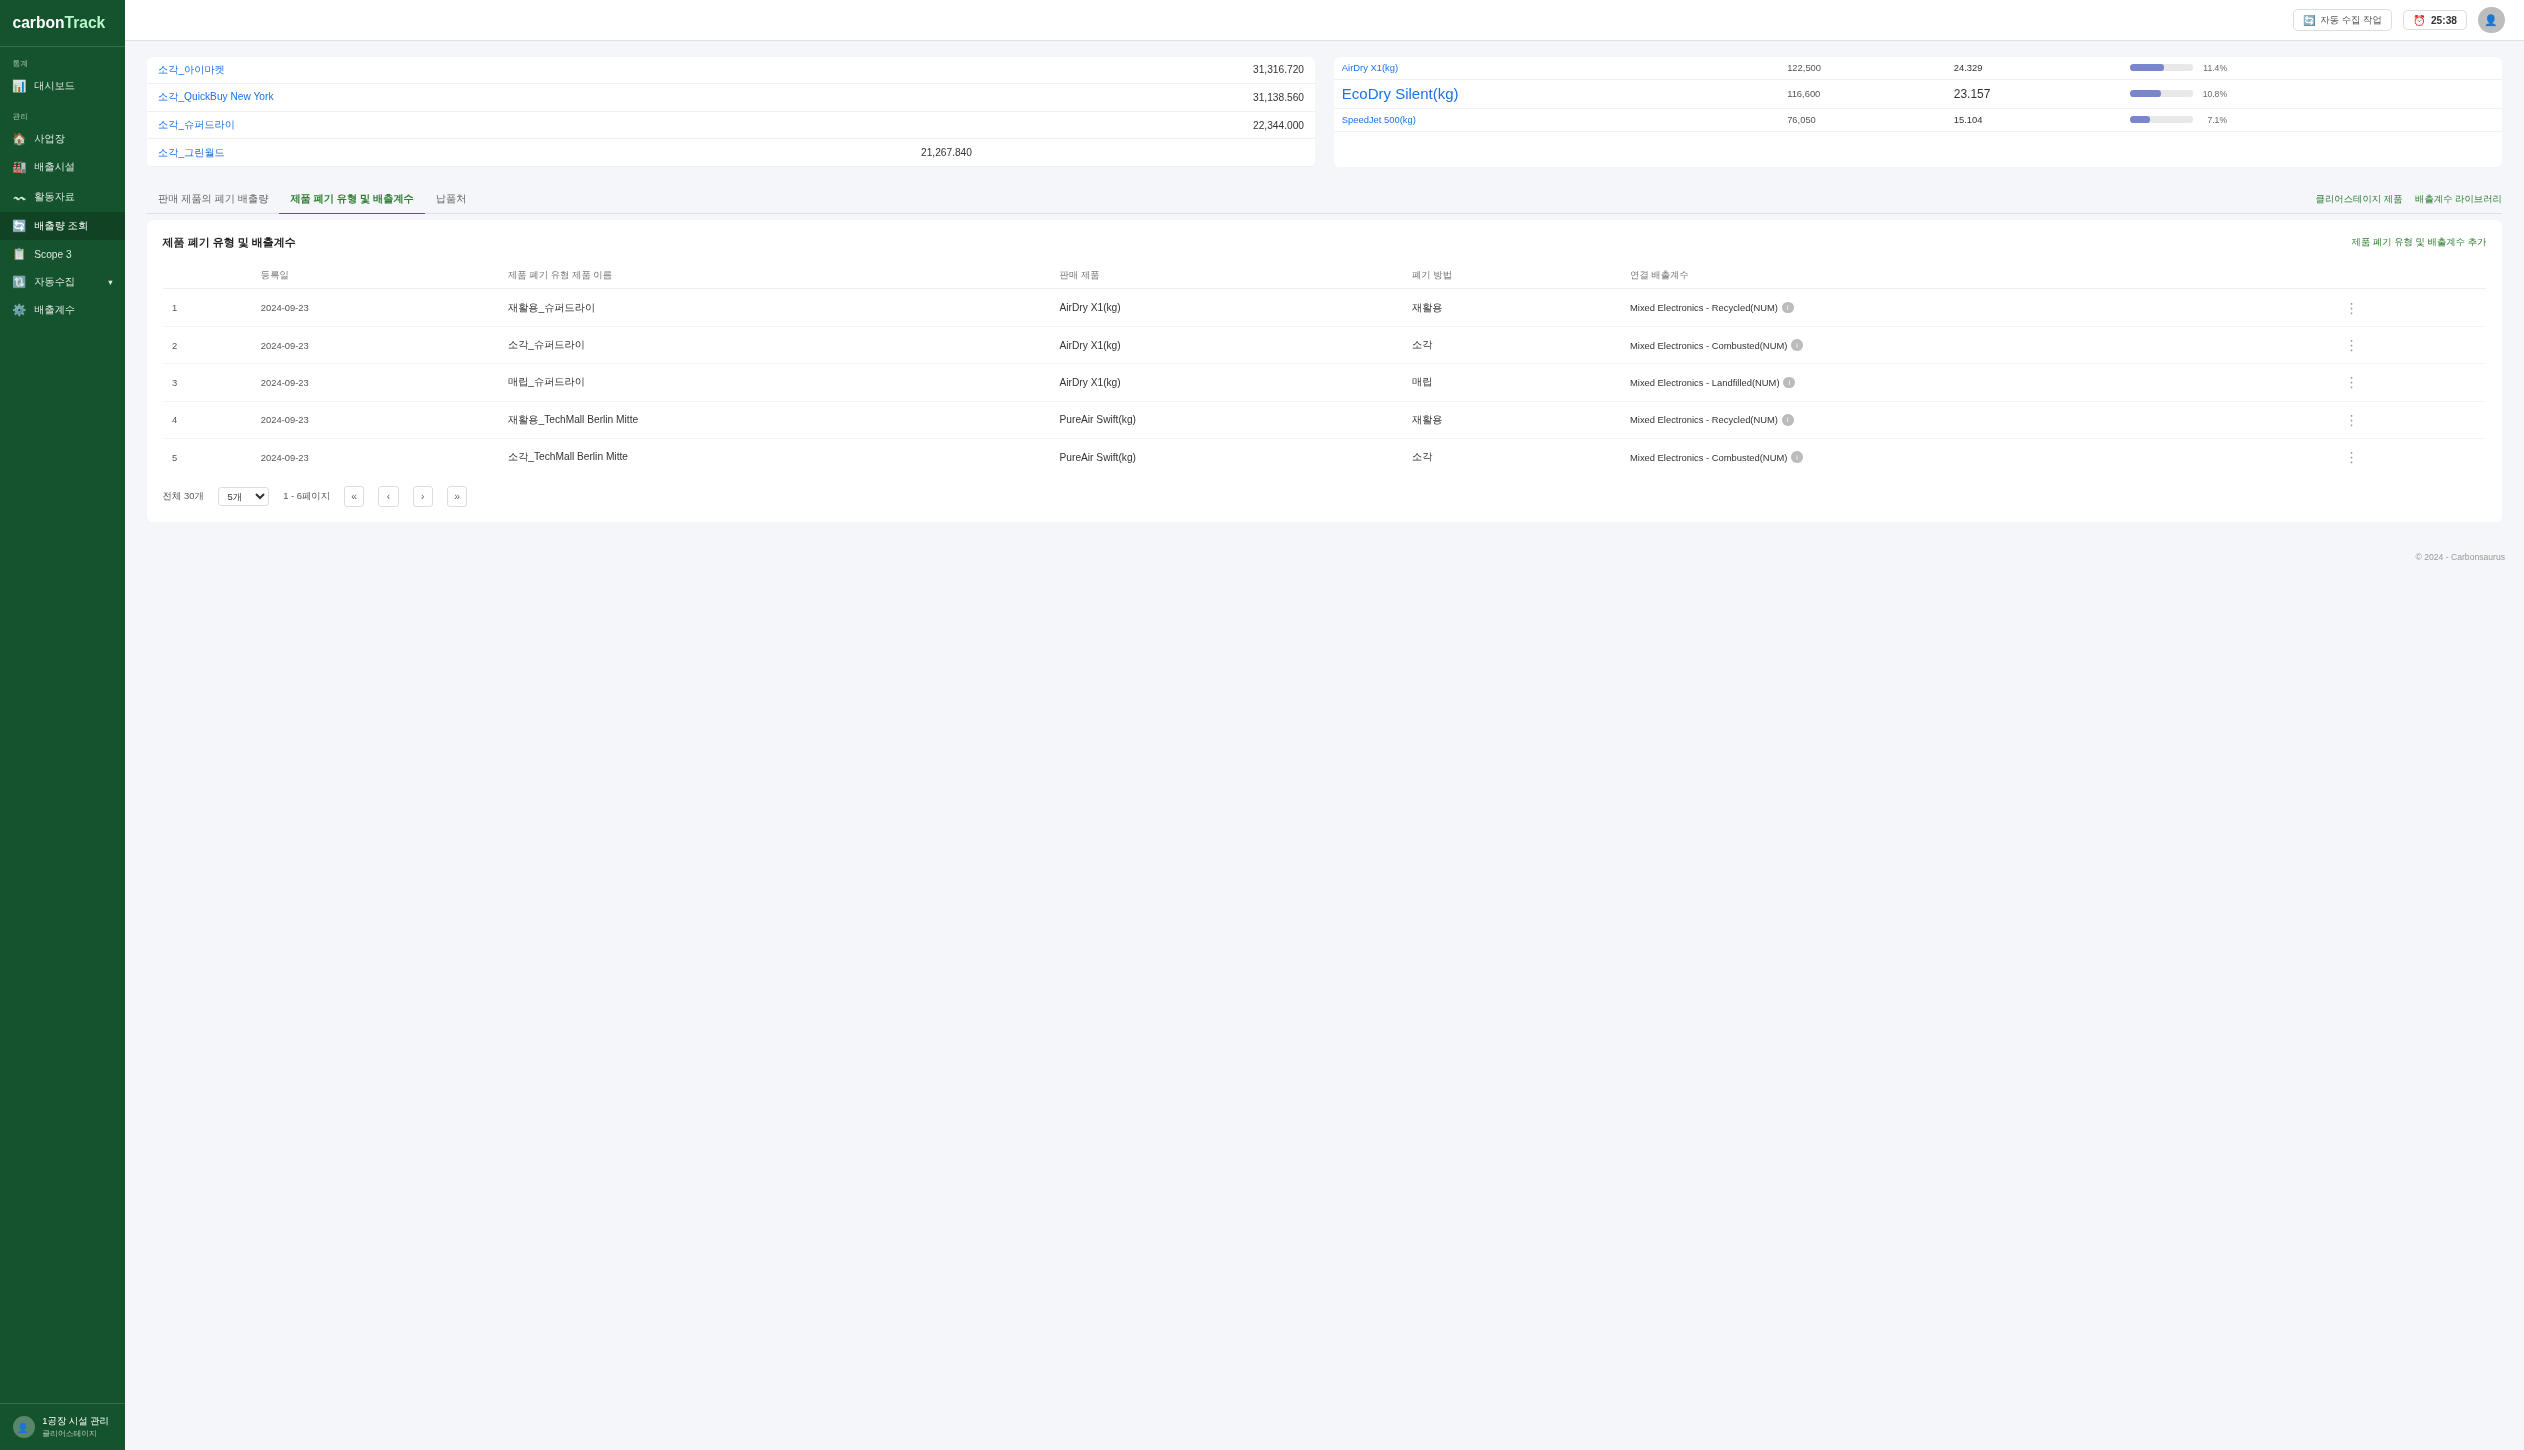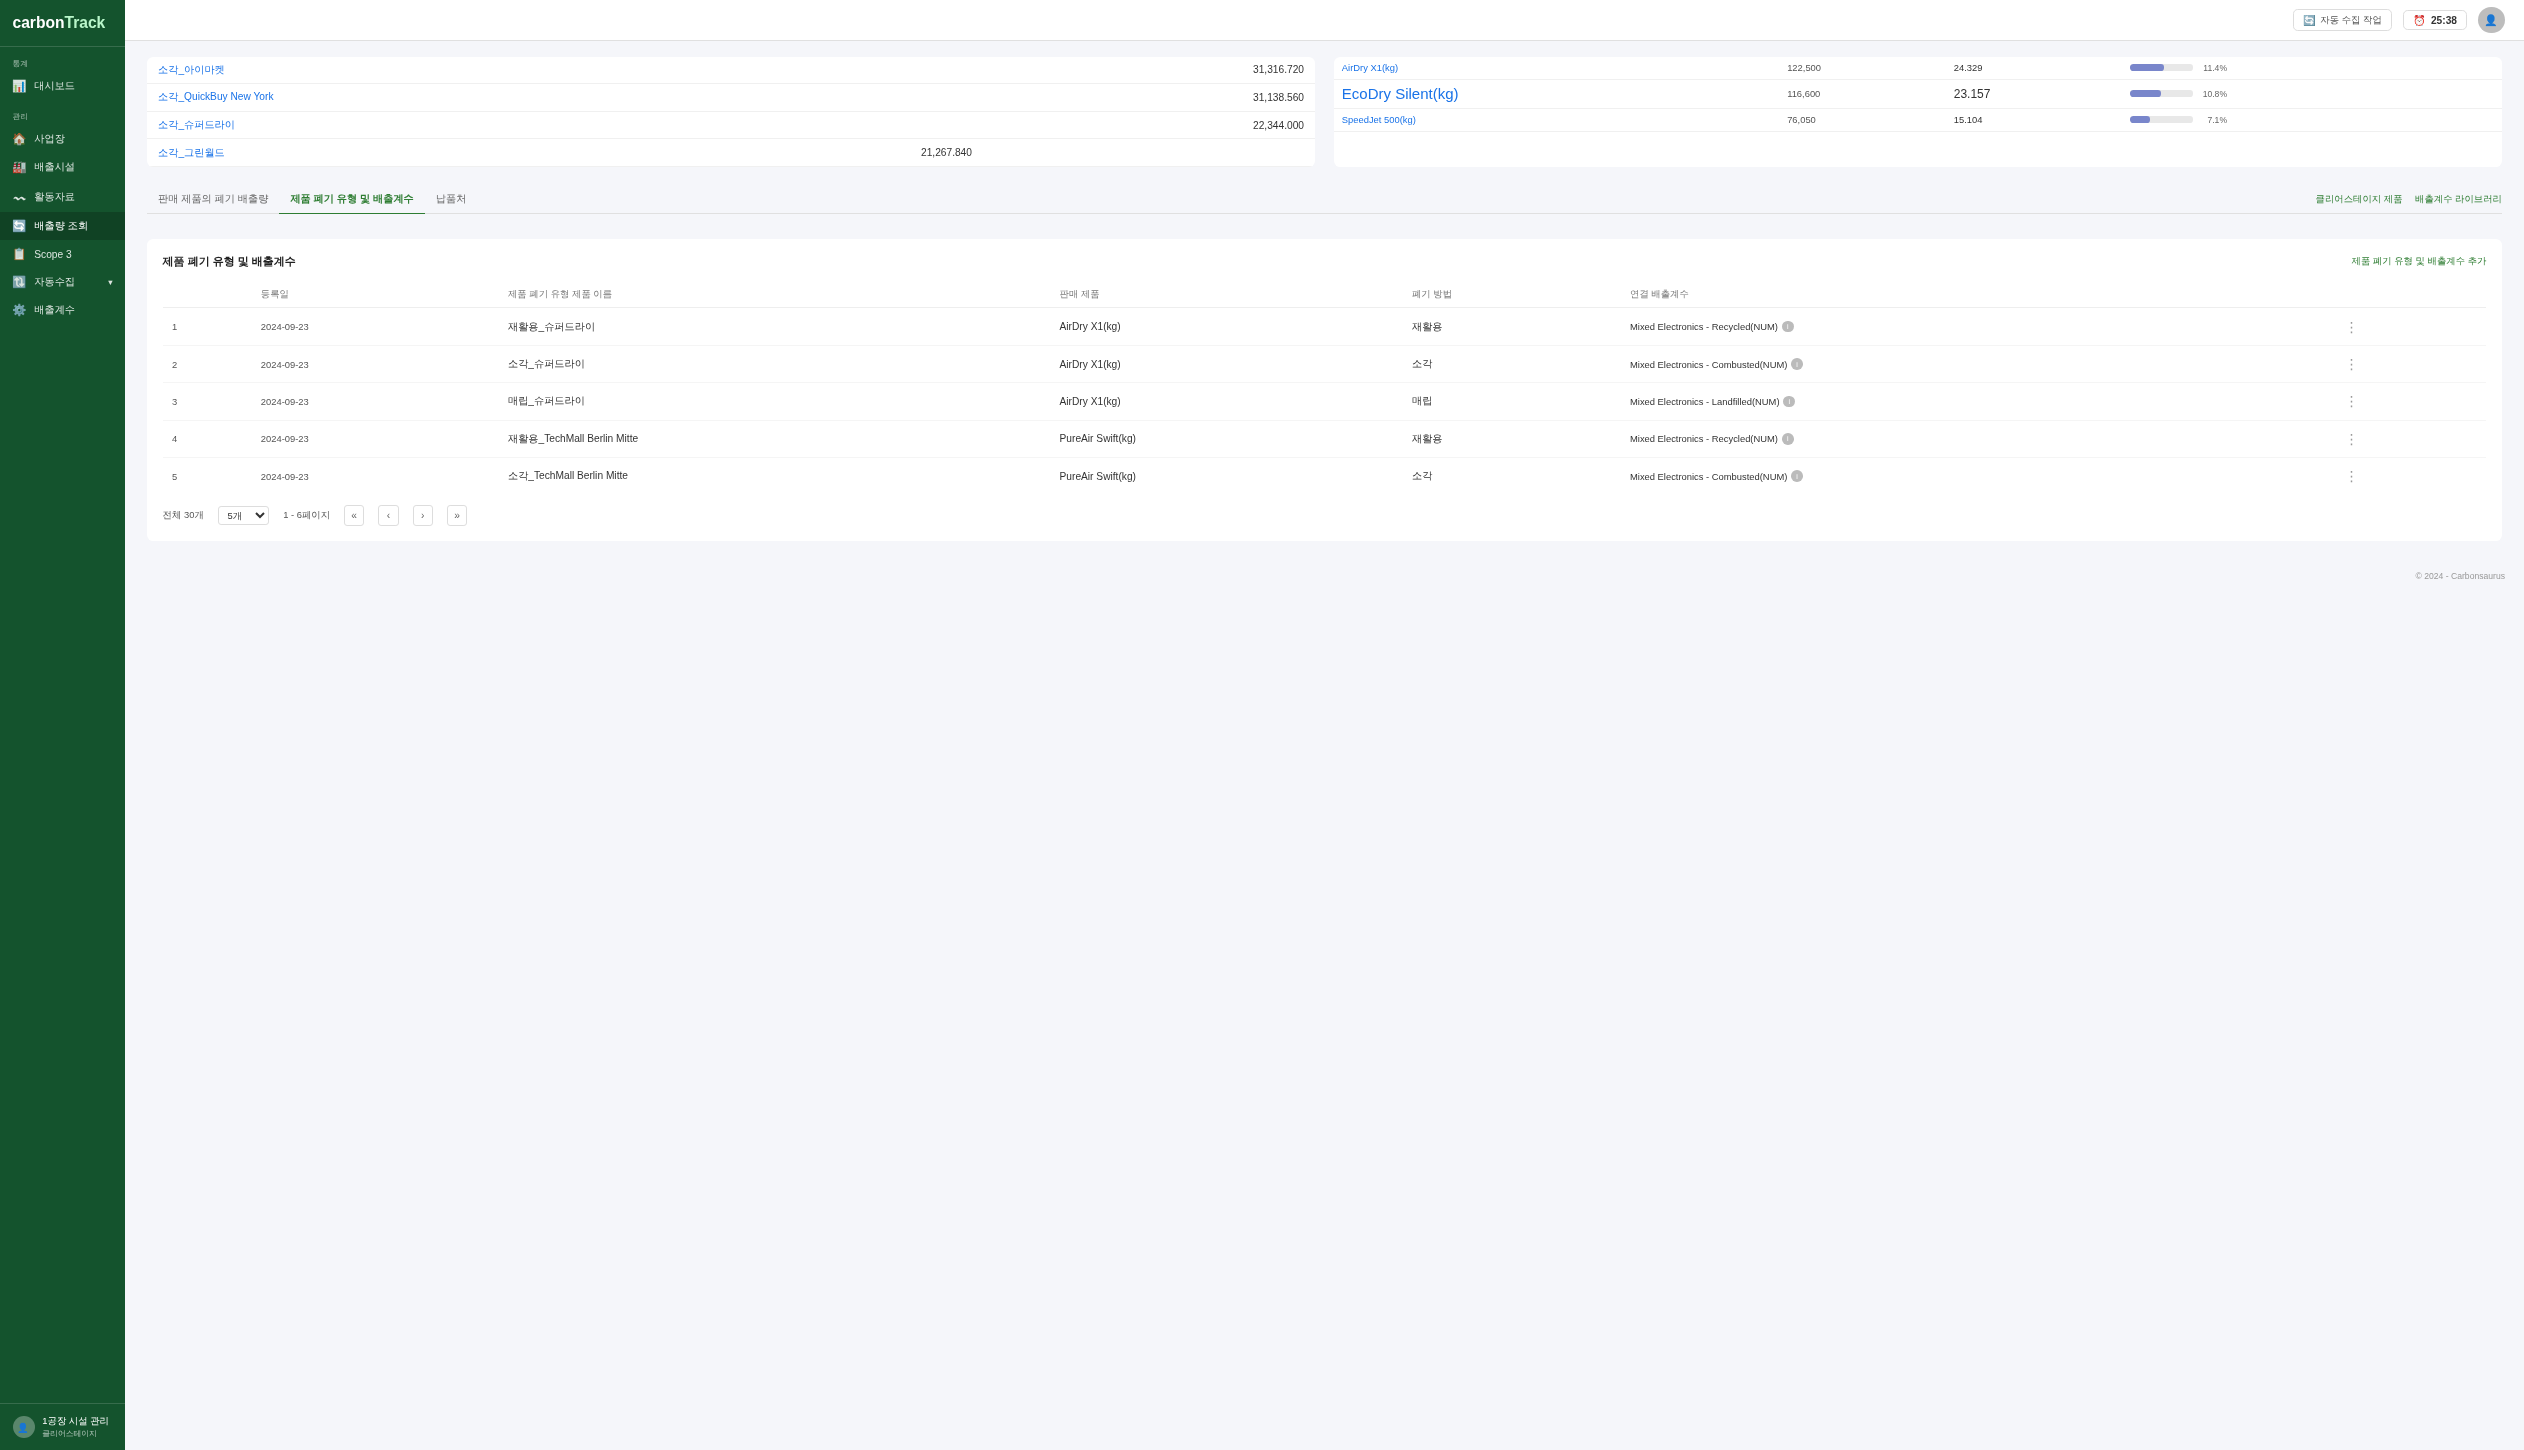--- a/index.html
+++ b/index.html
@@ -113,21 +113,21 @@
     .top-table-right table td:first-child { color: #1a73e8; cursor: pointer; font-size: 9.4px; }
     .top-table-right .bar-cell { display: flex; align-items: center; gap: 6.3px; }
     .bar-bg { width: 63px; height: 6.3px; background: #e8e8e8; border-radius: 3.1px; overflow: hidden; }
     .bar-fill { height: 100%; border-radius: 3.1px; }
     .pct { font-size: 8.6px; color: #666; min-width: 28px; }
 
     
     .section-title { font-size: 11.7px; font-weight: 600; color: #222; margin-bottom: 12.5px; }
 
     
-    .tabs { display: flex; align-items: center; border-bottom: 0.8px solid #e0e0e0; margin-bottom: 25px; text-align: center; }
+    .tabs { display: flex; align-items: center; border-bottom: 0.8px solid #e0e0e0; margin-bottom: 6px; text-align: center; }
     .tab-item { padding: 6.3px 11px; font-size: 10.2px; color: #666; cursor: pointer; border-bottom: 1.6px solid transparent; margin-bottom: -0.8px; white-space: nowrap; }
     .tab-item.active { color: #2e7d32; border-bottom: 1.6px solid #2e7d32; font-weight: 600; }
     .tabs-right { margin-left: auto; display: flex; gap: 12.5px; }
     .tabs-link { font-size: 9.4px; color: #2e7d32; cursor: pointer; text-decoration: none; }
 
     
     .card { background: white; border-radius: 6.3px; padding: 15.6px; }
     .card-header { display: flex; justify-content: space-between; align-items: center; margin-bottom: 12.5px; }
     .card-title { font-size: 11px; font-weight: 600; color: #222; }
     .card-action { font-size: 9.4px; color: #2e7d32; cursor: pointer; }

